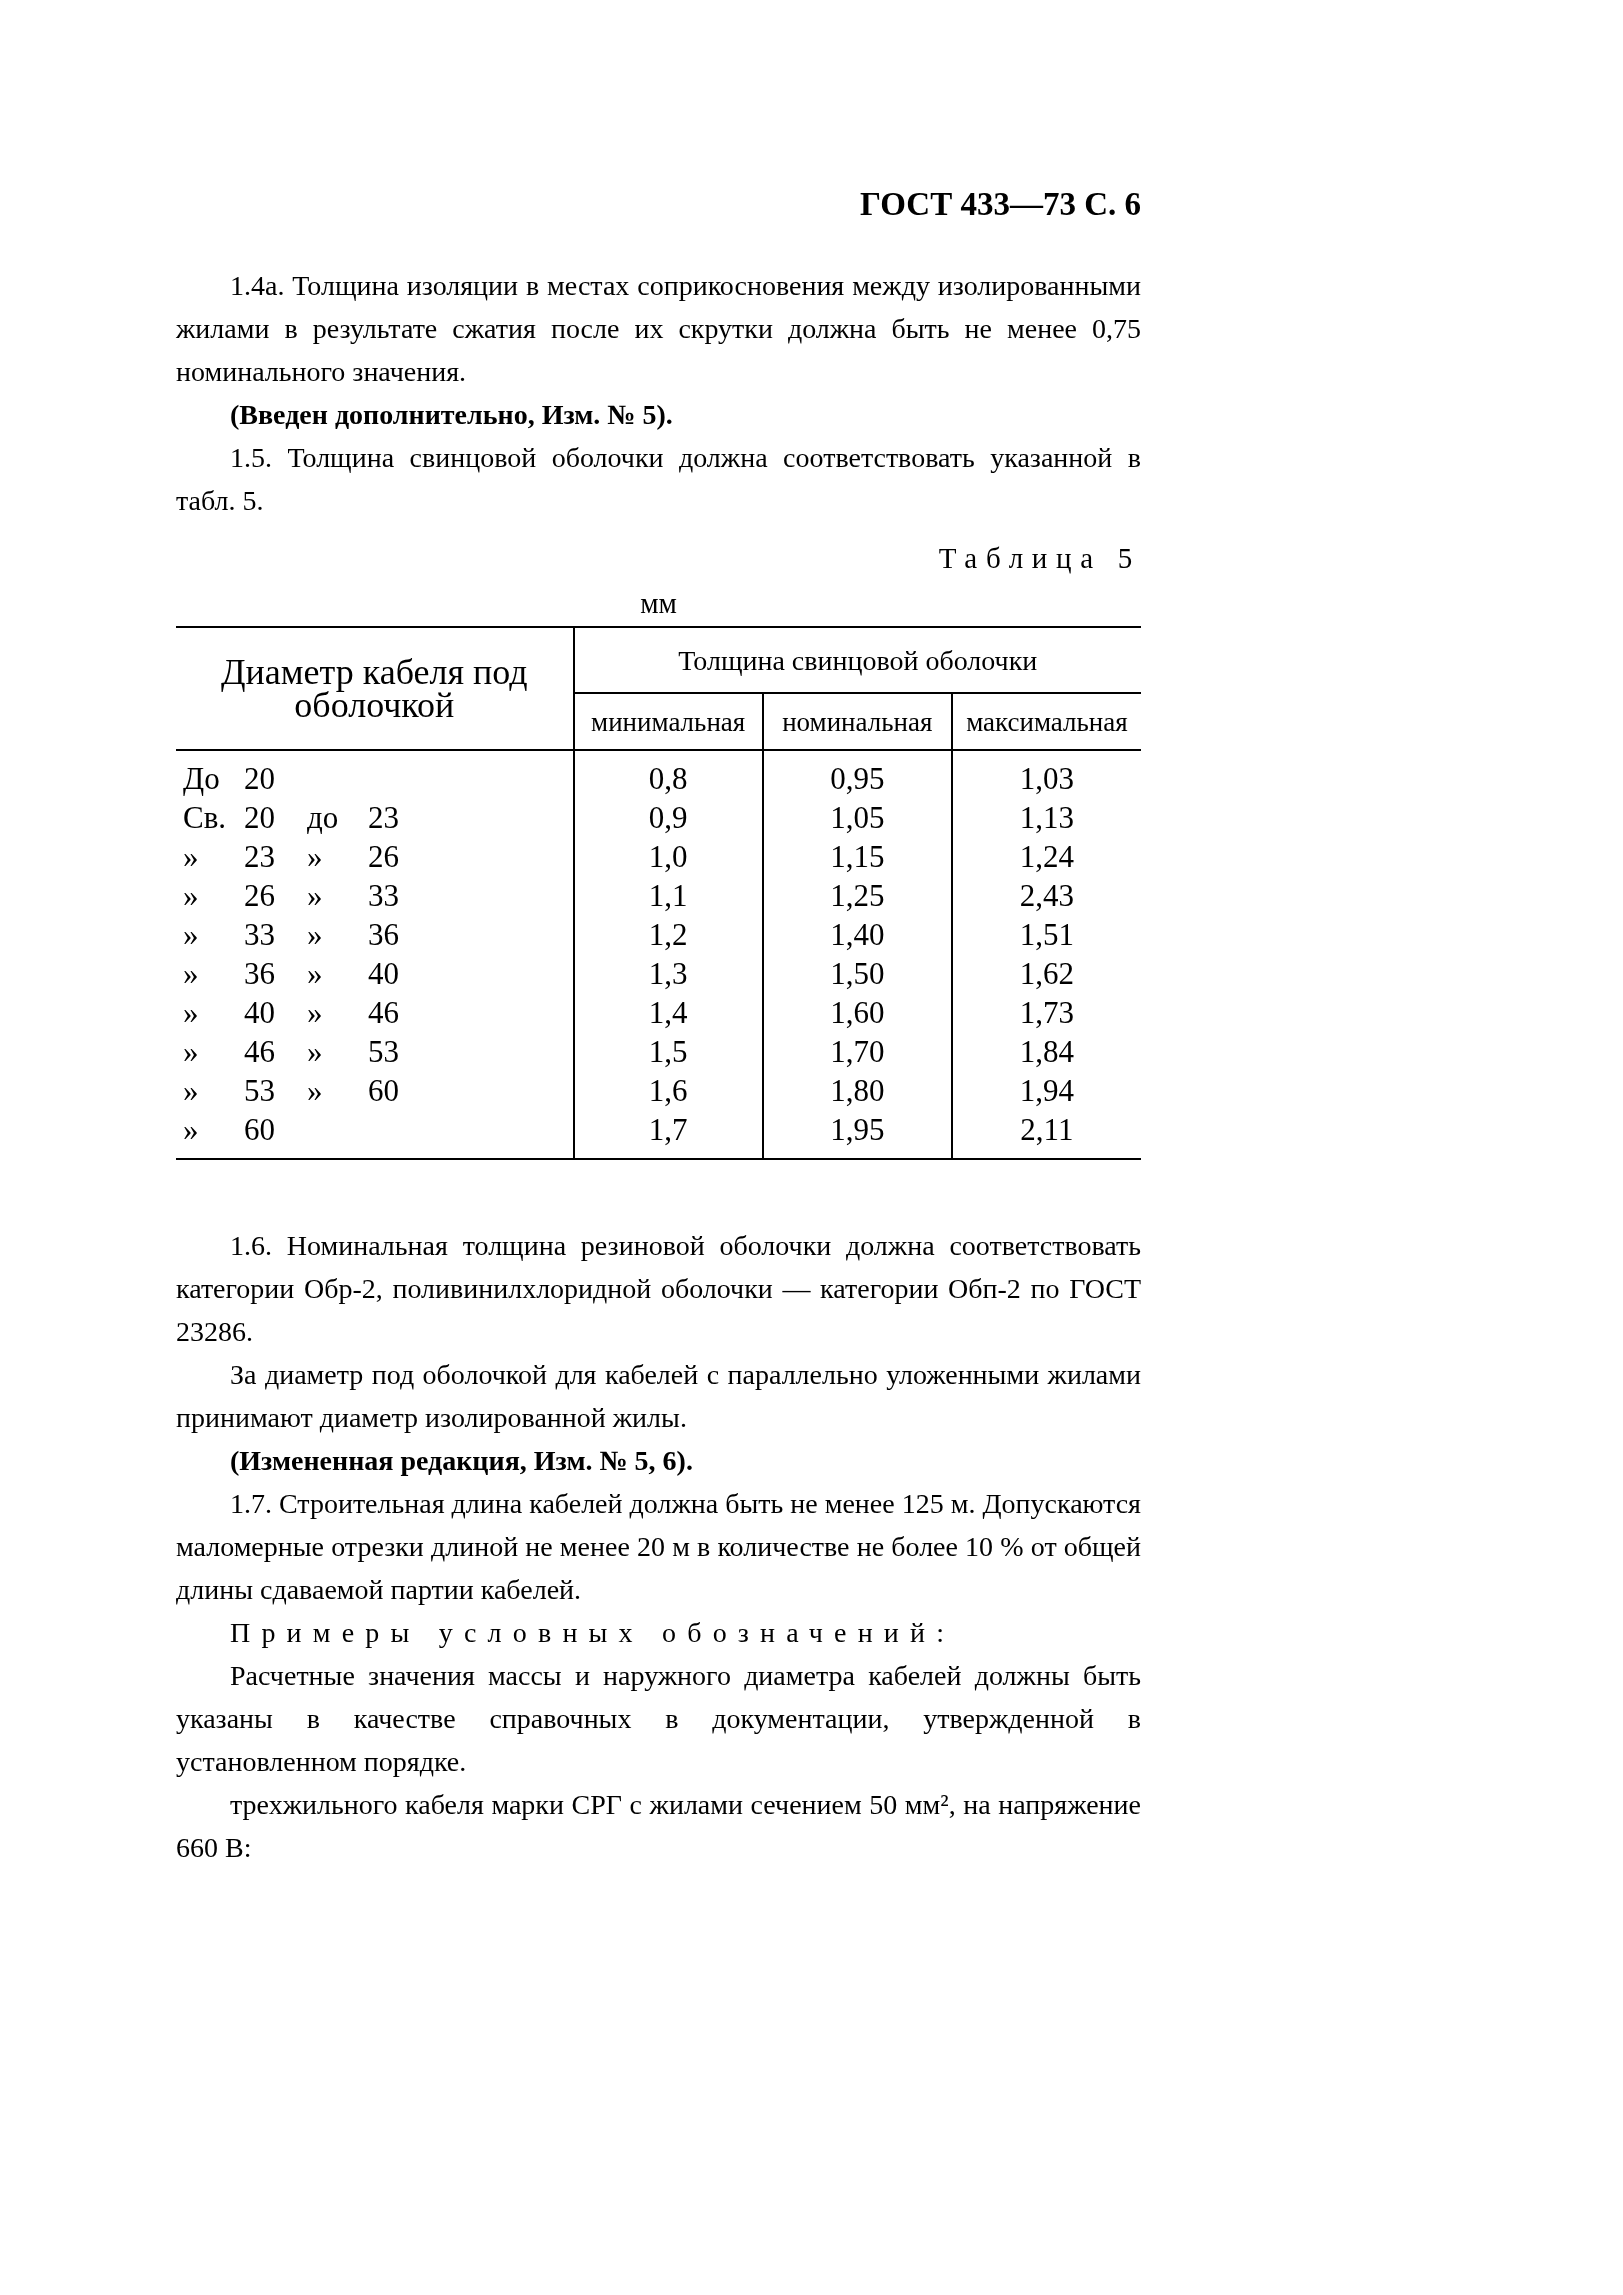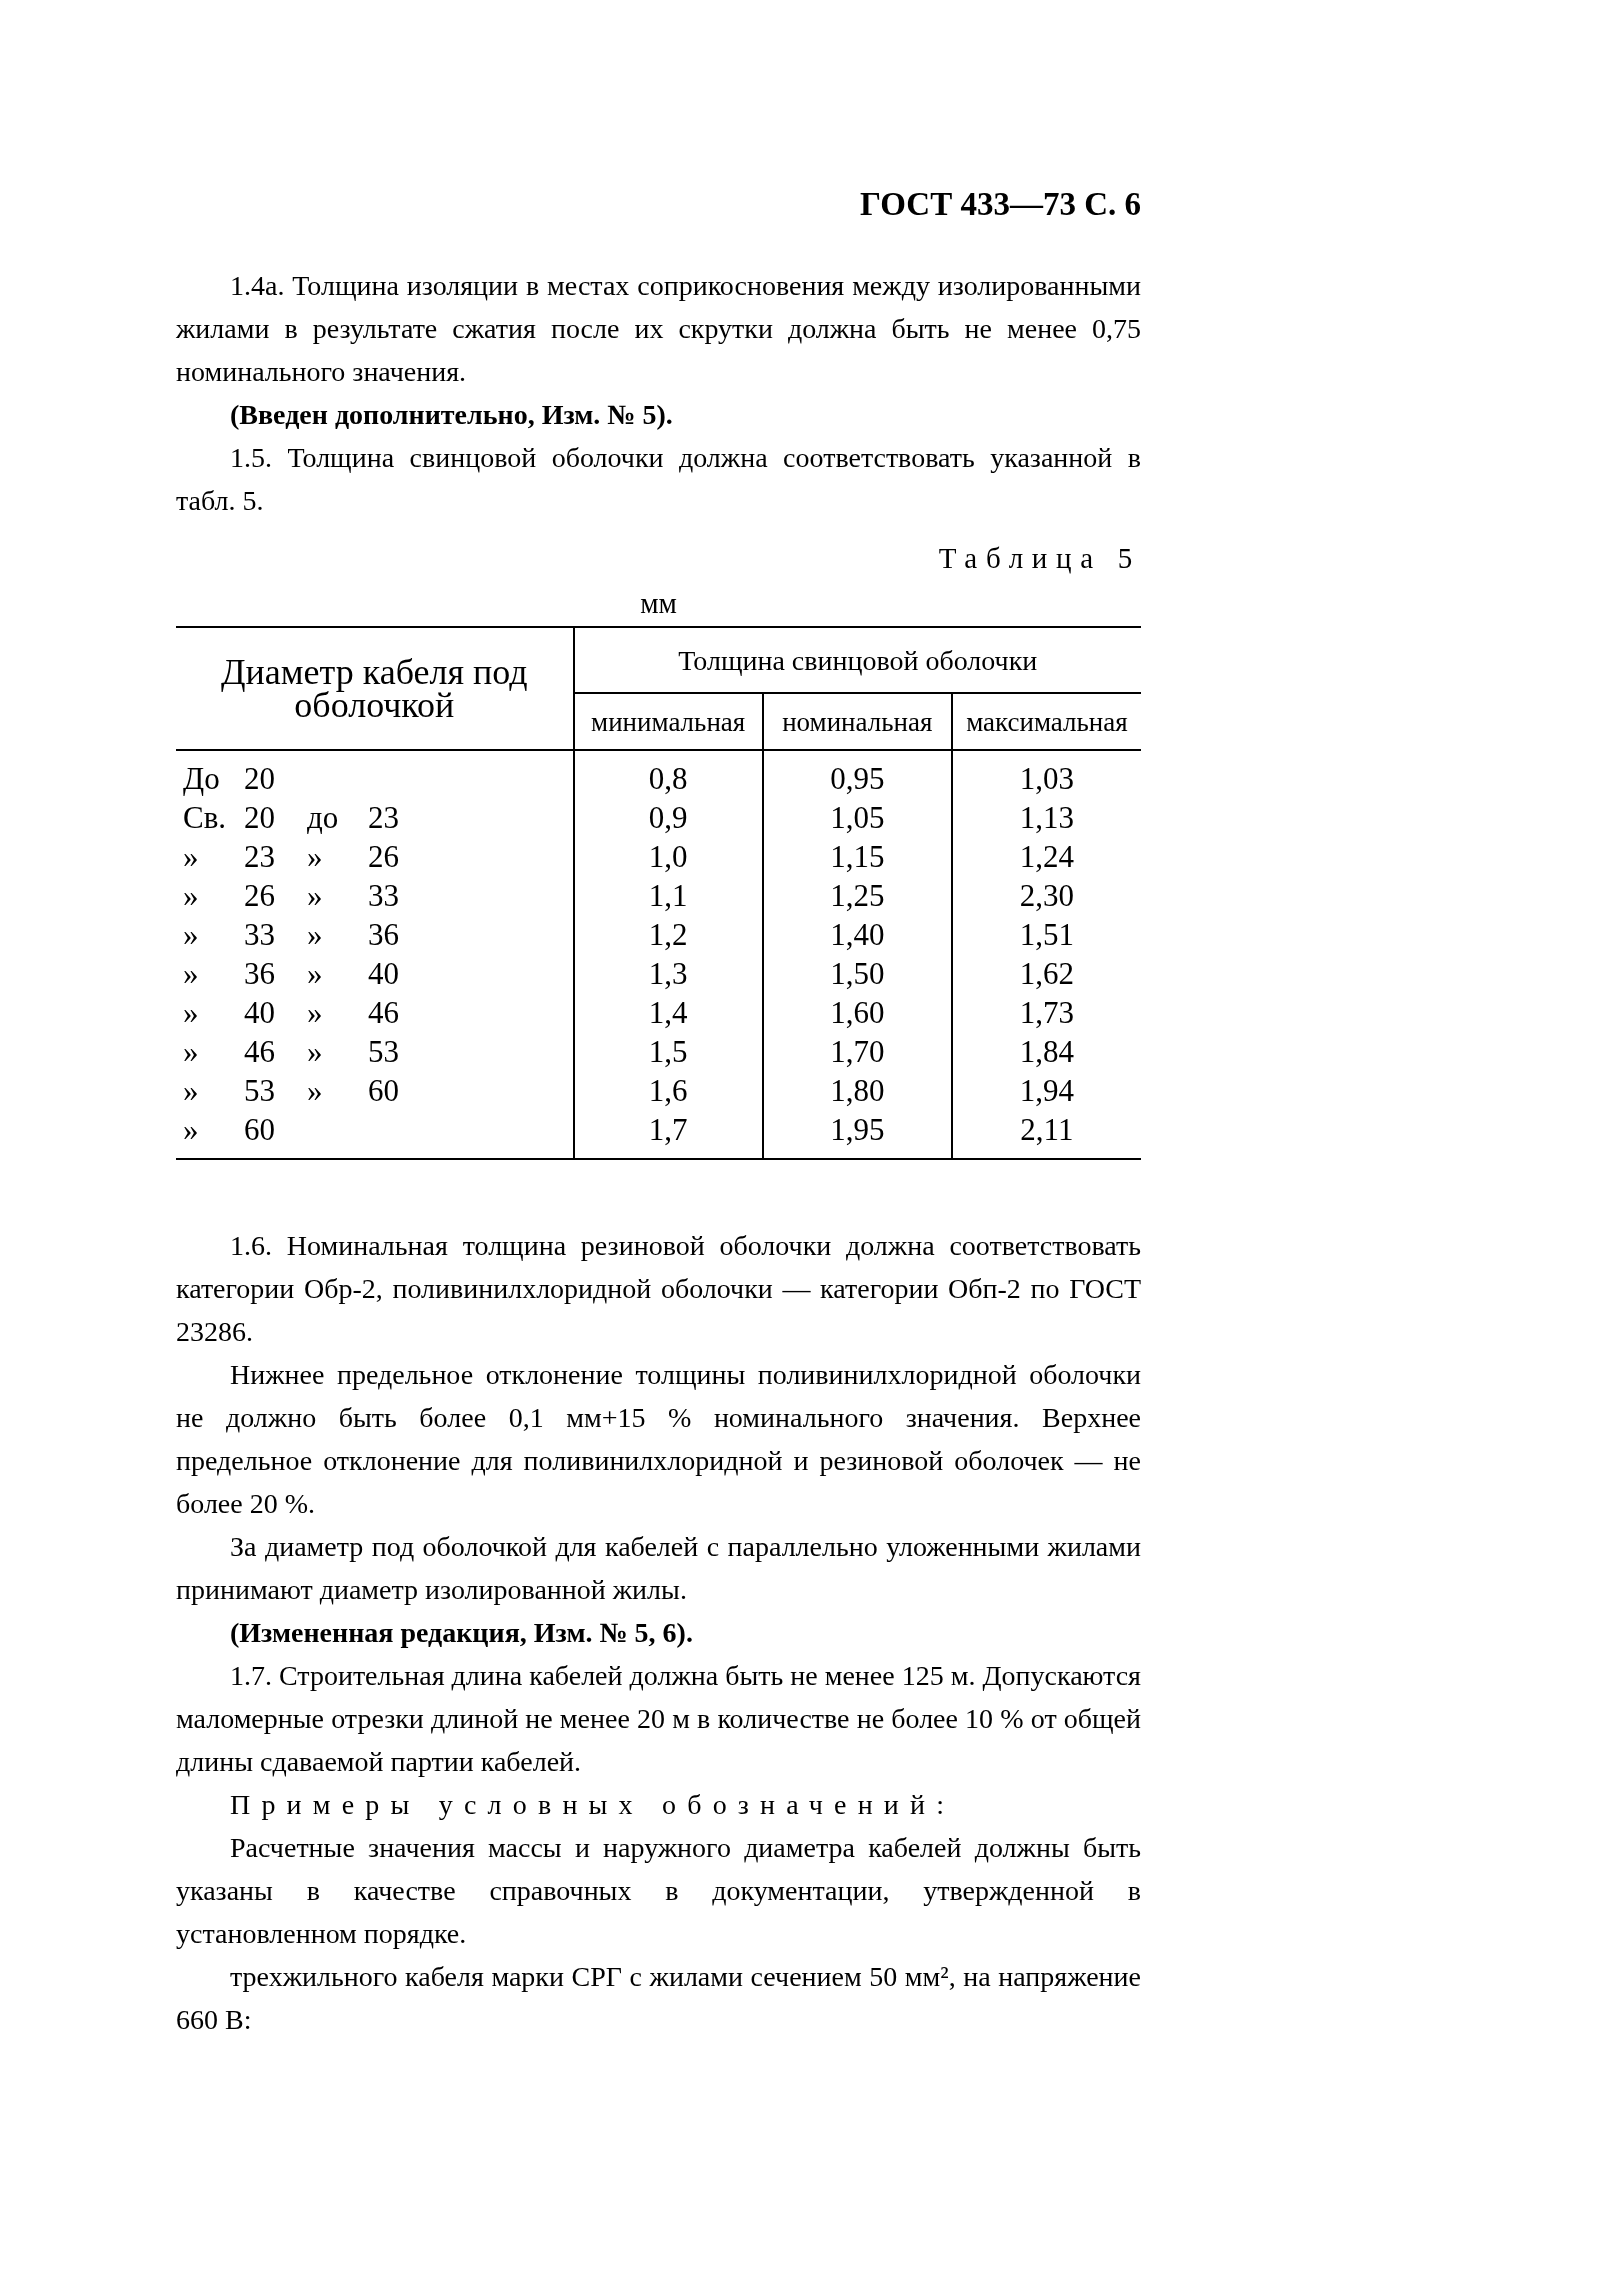--- a/index.html
+++ b/index.html
@@ -148,21 +148,21 @@
         <tr>
           <td class="range"><span class="pfx">»</span><span class="n1">23</span><span class="mid">»</span><span>26</span></td>
           <td class="num">1,0</td>
           <td class="num">1,15</td>
           <td class="num">1,24</td>
         </tr>
         <tr>
           <td class="range"><span class="pfx">»</span><span class="n1">26</span><span class="mid">»</span><span>33</span></td>
           <td class="num">1,1</td>
           <td class="num">1,25</td>
-          <td class="num">2,30</td>
+          <td class="num">2,43</td>
         </tr>
         <tr>
           <td class="range"><span class="pfx">»</span><span class="n1">33</span><span class="mid">»</span><span>36</span></td>
           <td class="num">1,2</td>
           <td class="num">1,40</td>
           <td class="num">1,51</td>
         </tr>
         <tr>
           <td class="range"><span class="pfx">»</span><span class="n1">36</span><span class="mid">»</span><span>40</span></td>
           <td class="num">1,3</td>
@@ -191,21 +191,20 @@
           <td class="range"><span class="pfx">»</span><span class="n1">60</span><span class="mid"></span><span></span></td>
           <td class="num">1,7</td>
           <td class="num">1,95</td>
           <td class="num">2,11</td>
         </tr>
       </tbody>
     </table>
   </div>
 
   <p class="body">1.6. Номинальная толщина резиновой оболочки должна соответствовать категории Обр-2, поливинилхлоридной оболочки — категории Обп-2 по ГОСТ 23286.</p>
-  <p class="body">Нижнее предельное отклонение толщины поливинилхлоридной оболочки не должно быть более 0,1 мм+15 % номинального значения. Верхнее предельное отклонение для поливинилхлоридной и резиновой оболочек — не более 20 %.</p>
   <p class="body">За диаметр под оболочкой для кабелей с параллельно уложенными жилами принимают диаметр изолированной жилы.</p>
   <p class="body bold">(Измененная редакция, Изм. № 5, 6).</p>
   <p class="body">1.7. Строительная длина кабелей должна быть не менее 125 м. Допускаются маломерные отрезки длиной не менее 20 м в количестве не более 10 % от общей длины сдаваемой партии кабелей.</p>
   <p class="body spaced">Примеры условных обозначений:</p>
   <p class="body">Расчетные значения массы и наружного диаметра кабелей должны быть указаны в качестве справочных в документации, утвержденной в установленном порядке.</p>
   <p class="body">трехжильного кабеля марки СРГ с жилами сечением 50 мм², на напряжение 660 В:</p>
 
 </div>
 
 

